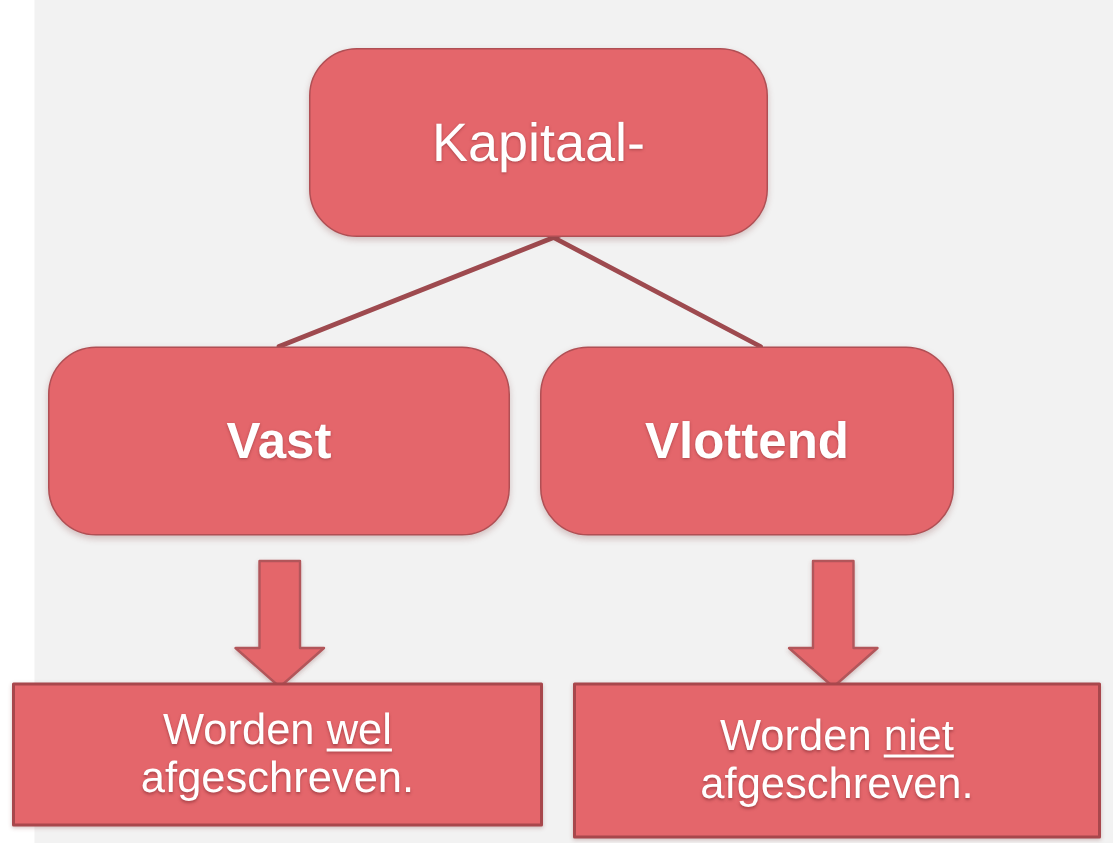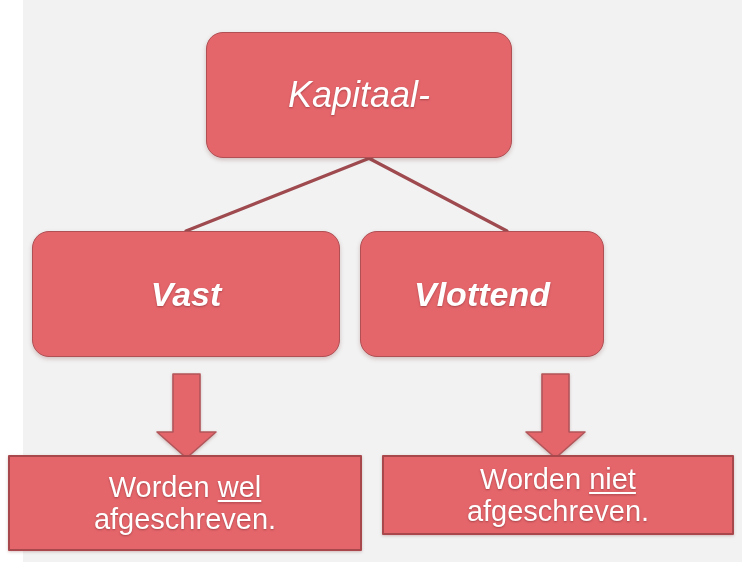--- a/index.html
+++ b/index.html
@@ -43,23 +43,22 @@
     border: 1px solid #b04f54;
     display: flex;
     align-items: center;
     justify-content: center;
     text-align: center;
     color: #ffffff;
     line-height: 1.12;
     text-shadow: 0 1px 2px rgba(120, 40, 45, 0.55);
   }
   .rounded {
-    border-radius: 17px;
+    border-radius: 32px;
     box-shadow: 0 2px 4px rgba(130, 60, 60, 0.28);
-    font-style: italic;
   }
   .sharp {
     border-radius: 1px;
     border: 2px solid #a8474c;
     box-shadow: 0 1px 3px rgba(130, 60, 60, 0.30);
     justify-content: center;
   }
 
   
   #node-top {
@@ -75,38 +74,38 @@
     top: 231px;
     width: 308px;
     height: 126px;
     font-size: 34px;
     font-weight: bold;
     justify-content: center;
   }
   #node-vlottend {
     left: 360px;
     top: 231px;
-    width: 244px;
+    width: 276px;
     height: 126px;
     font-size: 34px;
     font-weight: bold;
   }
   
   #node-wel {
     left: 8px;
     top: 455px;
     width: 354px;
     height: 96px;
     font-size: 29px;
   }
   #node-niet {
     left: 382px;
     top: 455px;
     width: 352px;
-    height: 80px;
+    height: 104px;
     font-size: 29px;
   }
 
   .node-label {
     display: block;
     padding: 0 10px;
   }
   .u {
     text-decoration: underline;
     text-underline-offset: 3px;

